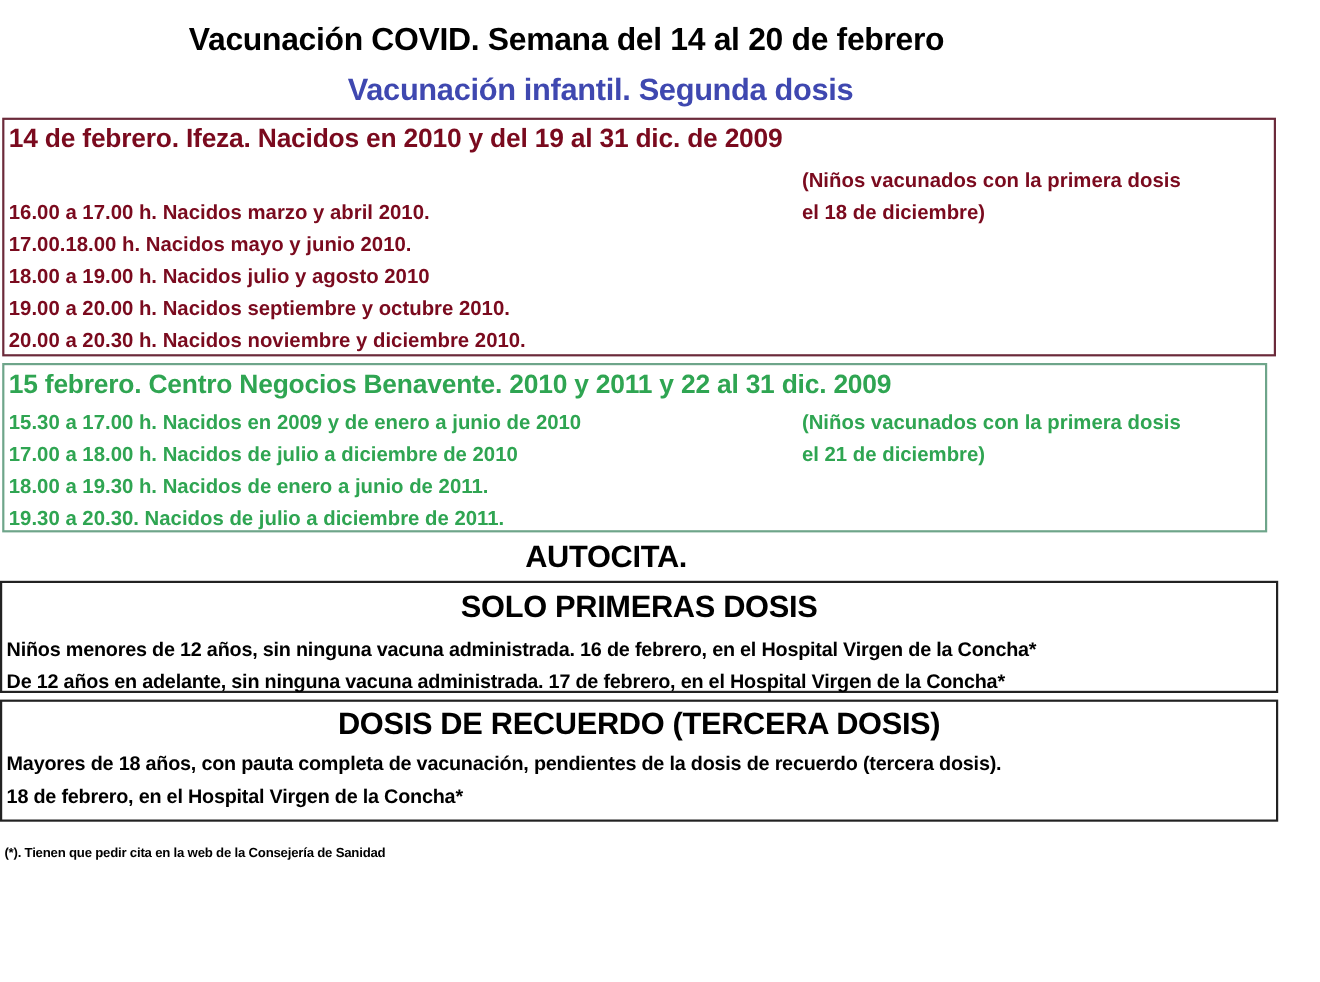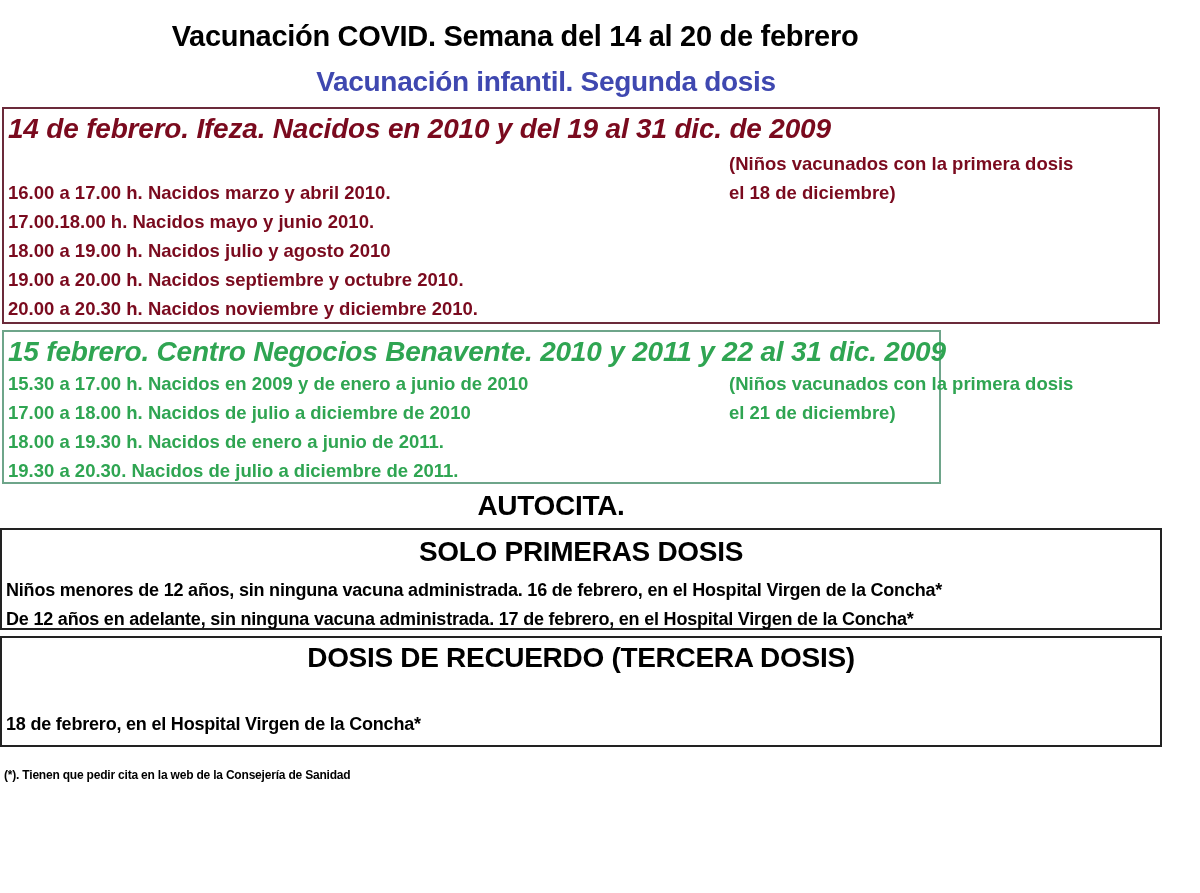--- a/index.html
+++ b/index.html
@@ -2,22 +2,22 @@
 <html><head>
 <meta charset="utf-8">
 <style>
   html, body { margin: 0; padding: 0; background: #ffffff; }
   body { width: 1200px; height: 893px; position: relative; overflow: hidden; font-family: "Liberation Sans", "DejaVu Sans", sans-serif; font-weight: bold; }
   .abs { position: absolute; }
   .title { left: 0; width: 1030px; top: 20px; text-align: center; font-size: 29px; color: #000000; letter-spacing: -0.3px; }
   .subtitle { left: 0; width: 1030px; top: 66px; text-align: center; font-size: 28px; color: #3f48b0; letter-spacing: -0.3px; margin-left: 31px; }
   .box { position: absolute; box-sizing: border-box; }
   .box1 { left: 2px; top: 107px; width: 1158px; height: 217px; border: 2px solid #6b2a3a; }
-  .box2 { left: 2px; top: 330px; width: 939px; height: 154px; border: 2px solid #6ea58a; }
-  .box-heading { position: absolute; left: 4px; top: 4px; font-size: 28px; white-space: nowrap; letter-spacing: -0.2px; font-style: italic; }
+  .box2 { left: 2px; top: 330px; width: 1150px; height: 154px; border: 2px solid #6ea58a; }
+  .box-heading { position: absolute; left: 4px; top: 4px; font-size: 24px; white-space: nowrap; letter-spacing: -0.2px; }
   .box1 .box-heading { color: #7a0a1e; }
   .box2 .box-heading { color: #2fa552; }
   .line { position: absolute; left: 4px; font-size: 18.5px; white-space: nowrap; }
   .box1 .line { color: #7a0a1e; }
   .box2 .line { color: #2fa552; }
   .note { position: absolute; left: 725px; font-size: 18.5px; white-space: nowrap; line-height: 29px; }
   .box1 .note { color: #7a0a1e; }
   .box2 .note { color: #2fa552; }
   .autocita { left: 0; width: 1020px; top: 490px; text-align: center; font-size: 28px; color: #000; letter-spacing: -0.3px; padding-left: 41px; }
   .box3 { left: 0; top: 528px; width: 1162px; height: 102px; border: 2px solid #222; }
@@ -56,16 +56,17 @@
 <div class="abs autocita">AUTOCITA.</div>
 
 <div class="box box3">
   <div class="box-title-center" style="top:6px">SOLO PRIMERAS DOSIS</div>
   <div class="blk" style="top:50px">Niños menores de 12 años, sin ninguna vacuna administrada. 16 de febrero, en el Hospital Virgen de la Concha*</div>
   <div class="blk" style="top:79px">De 12 años en adelante, sin ninguna vacuna administrada. 17 de febrero, en el Hospital Virgen de la Concha*</div>
 </div>
 
 <div class="box box4">
   <div class="box-title-center" style="top:4px">DOSIS DE RECUERDO (TERCERA DOSIS)</div>
+  <div class="blk" style="top:46px">Mayores de 18 años, con pauta completa de vacunación, pendientes de la dosis de recuerdo (tercera dosis).</div>
   <div class="blk" style="top:76px">18 de febrero, en el Hospital Virgen de la Concha*</div>
 </div>
 
 <div class="abs footnote">(*). Tienen que pedir cita en la web de la Consejería de Sanidad</div>
 
 </body></html>

